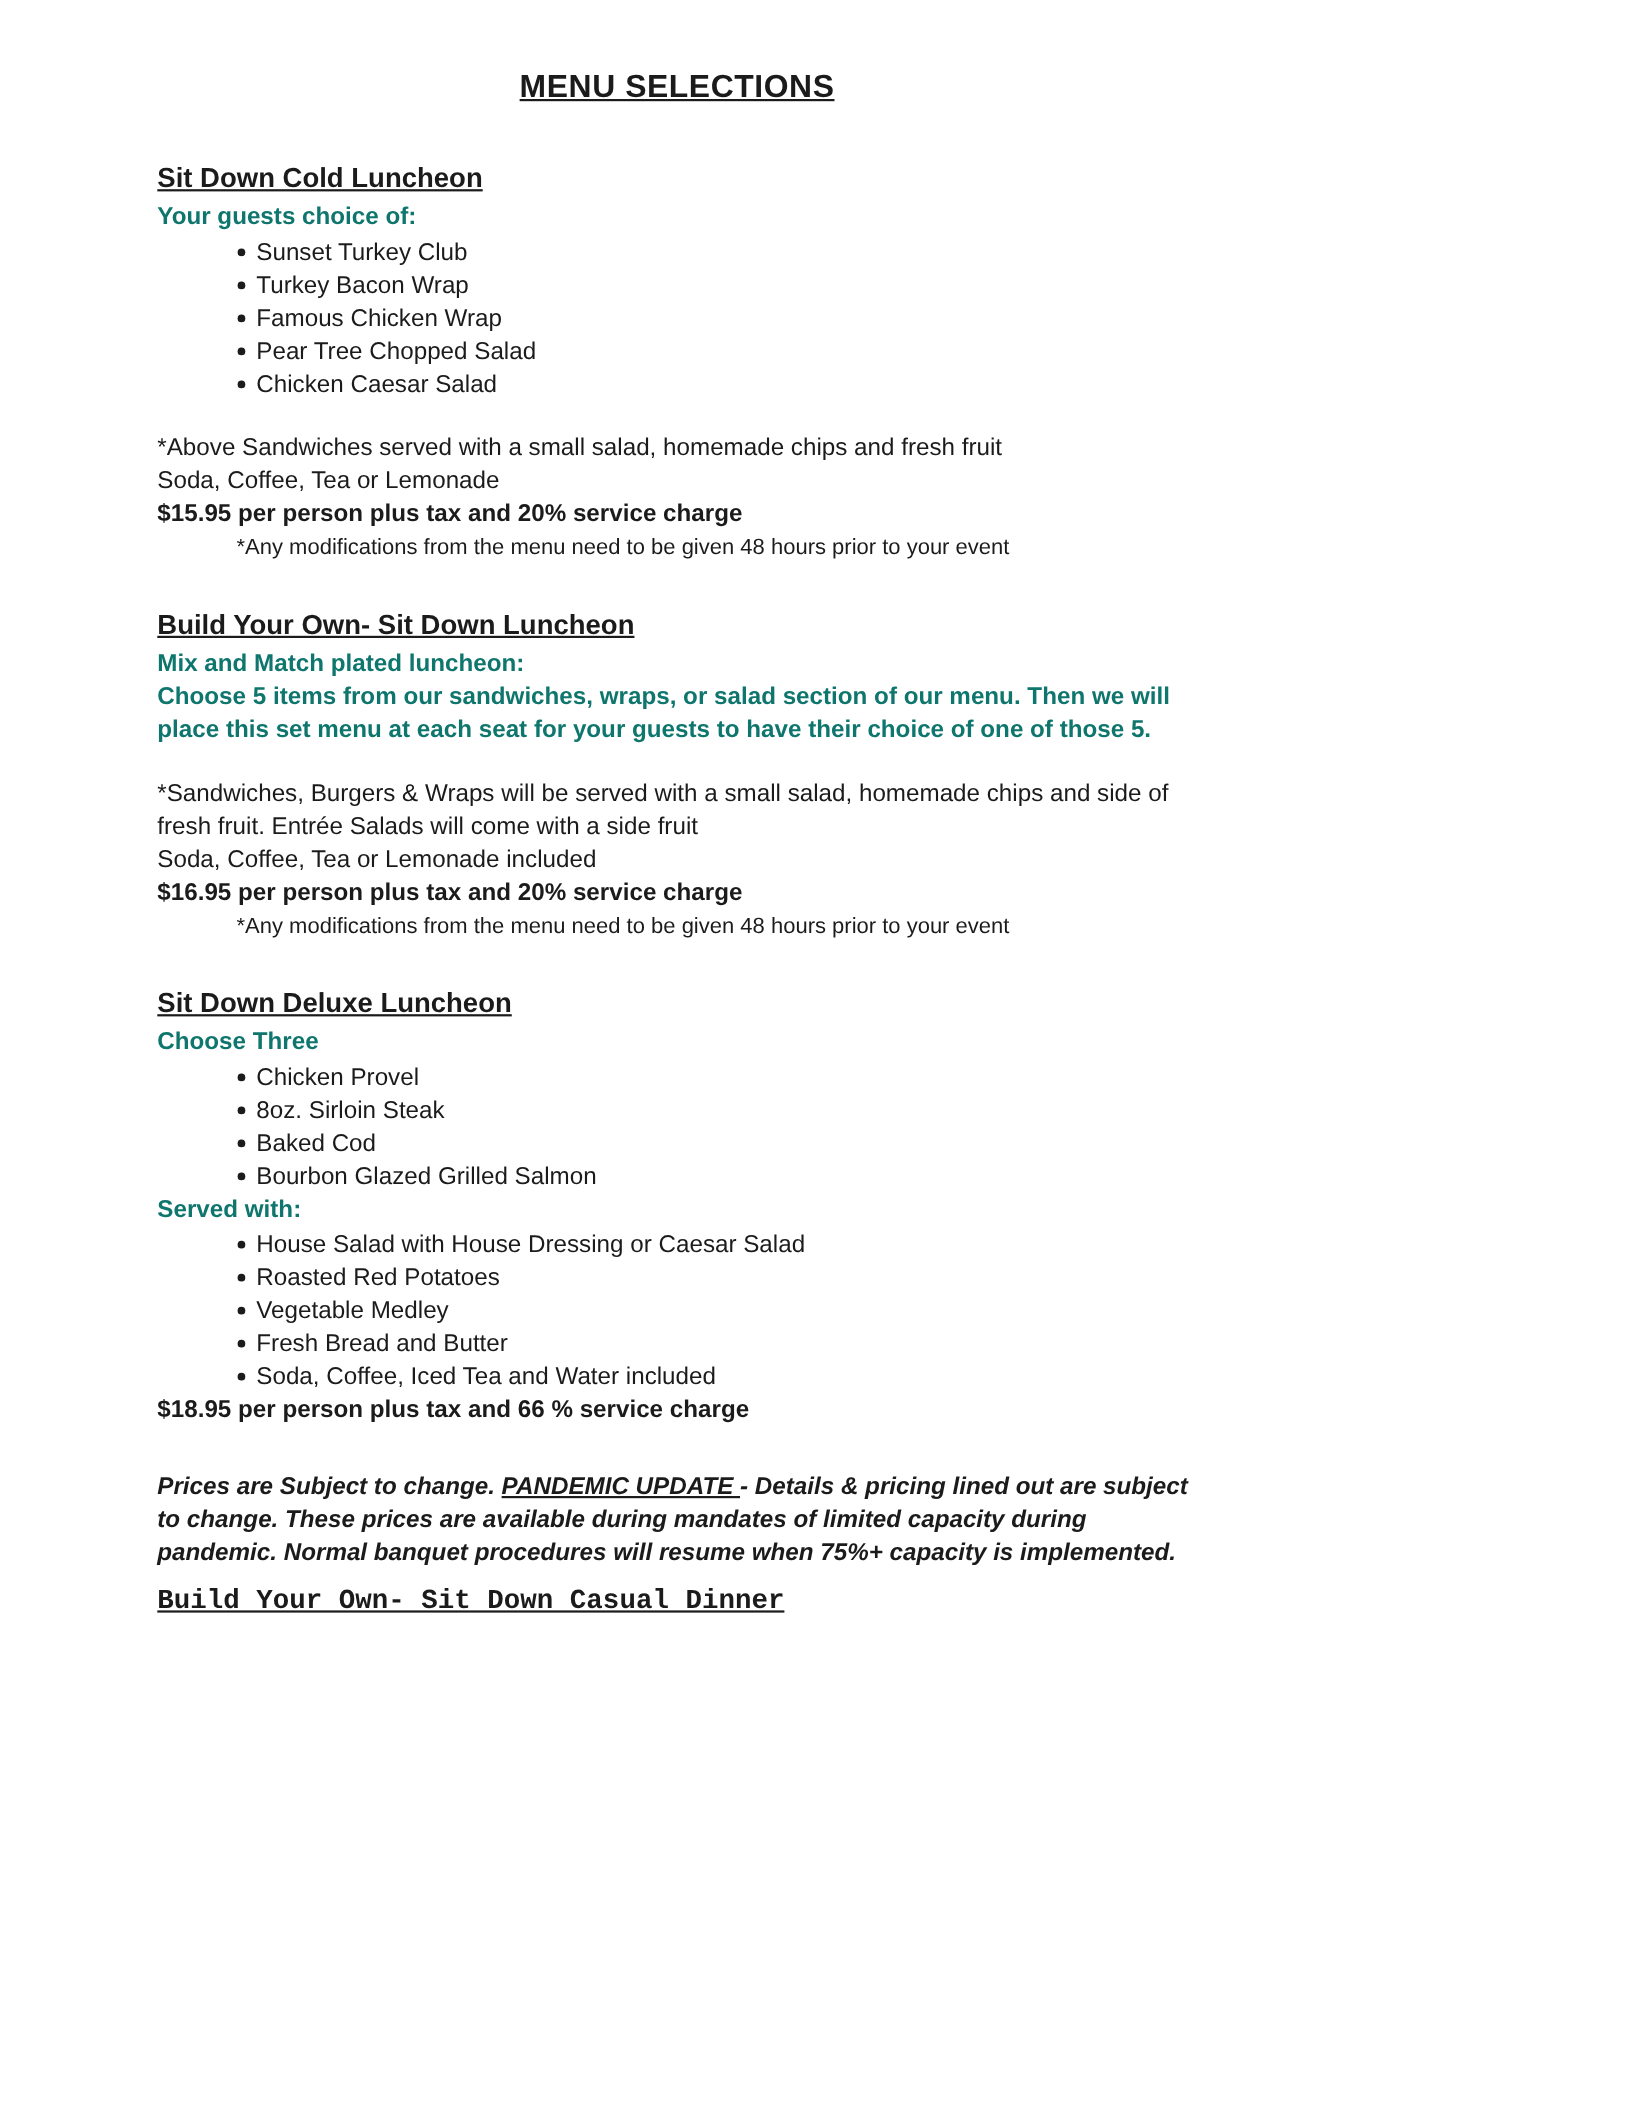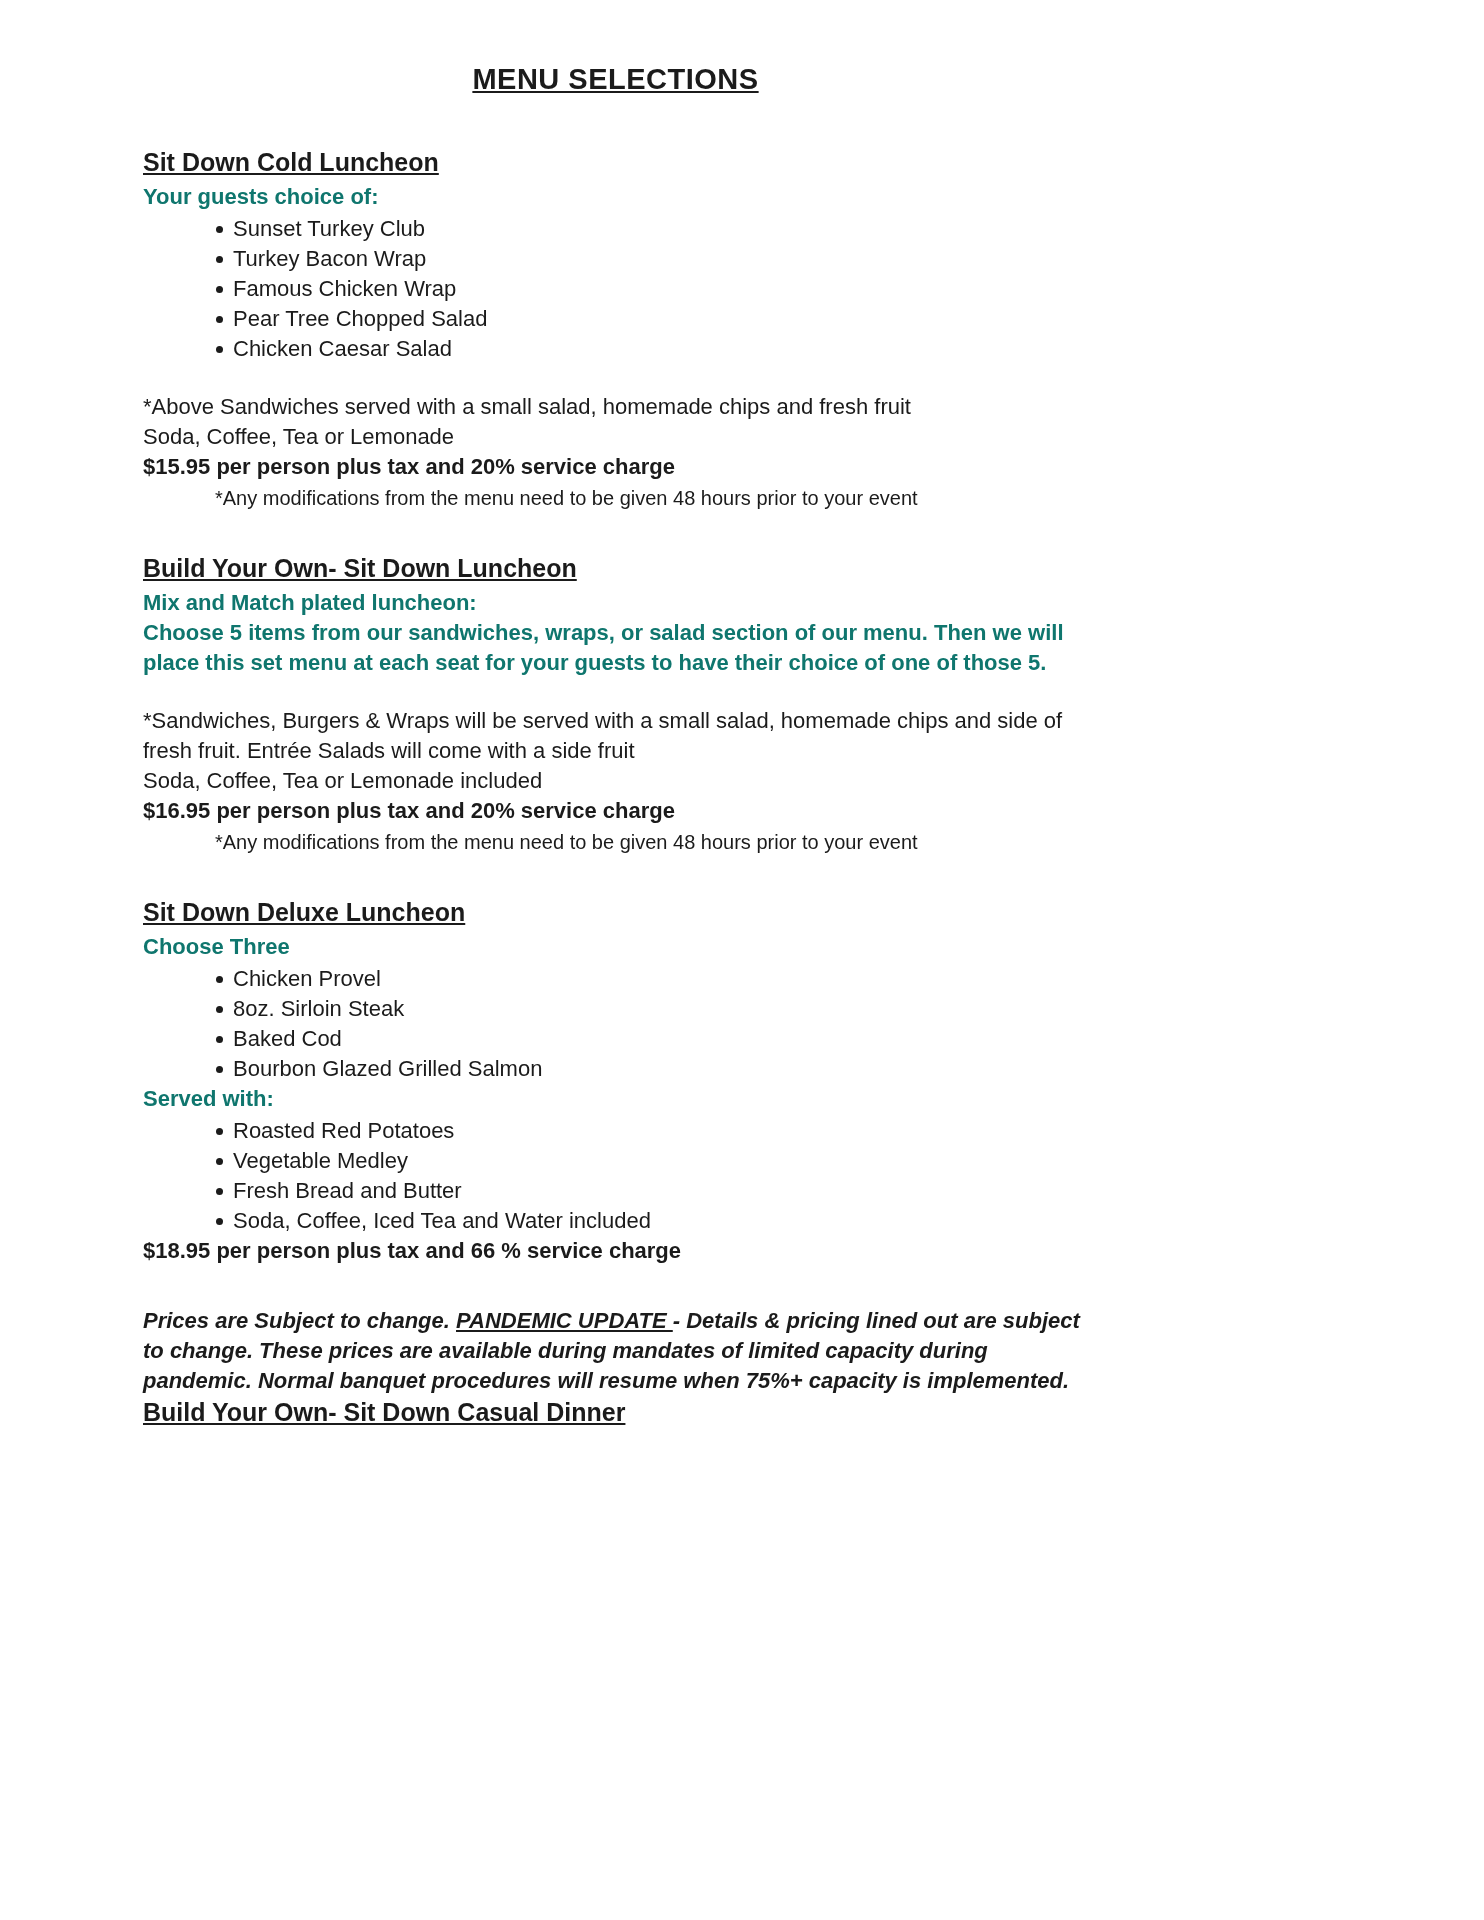--- a/index.html
+++ b/index.html
@@ -63,21 +63,21 @@
     line-height: 28px;
     padding-left: 72px;
     margin-top: 2px;
   }
   .footer-disclaimer {
     font-weight: bold;
     font-style: italic;
     margin-top: 4px;
   }
   .footer-disclaimer .u { text-decoration: underline; }
-  h2.final-heading { margin-bottom: 0; }
+  h2.final-heading { margin-top: 14px; margin-bottom: 0; font-family: Liberation Mono, monospace; }
 </style>
 </head>
 <body>
 
 <div class="doc">
 
   <h1 class="page-title">MENU SELECTIONS</h1>
 
   <section>
     <h2 class="section-heading">Sit Down Cold Luncheon</h2>
@@ -109,20 +109,21 @@
     <h2 class="section-heading">Sit Down Deluxe Luncheon</h2>
     <p class="red">Choose Three</p>
     <ul class="menu-list">
       <li>Chicken Provel</li>
       <li>8oz. Sirloin Steak</li>
       <li>Baked Cod</li>
       <li>Bourbon Glazed Grilled Salmon</li>
     </ul>
     <p class="red">Served with:</p>
     <ul class="menu-list">
+      <li>House Salad with House Dressing or Caesar Salad</li>
       <li>Roasted Red Potatoes</li>
       <li>Vegetable Medley</li>
       <li>Fresh Bread and Butter</li>
       <li>Soda, Coffee, Iced Tea and Water included</li>
     </ul>
     <p class="price">$18.95 per person plus tax and 66 % service charge</p>
   </section>
 
   <p class="footer-disclaimer"><span>Prices are Subject to change. </span><span class="u">PANDEMIC UPDATE </span><span>- Details &amp; pricing lined out are subject to change. These prices are available during mandates of limited capacity during pandemic. Normal banquet procedures will resume when 75%+ capacity is implemented.</span></p>
 

